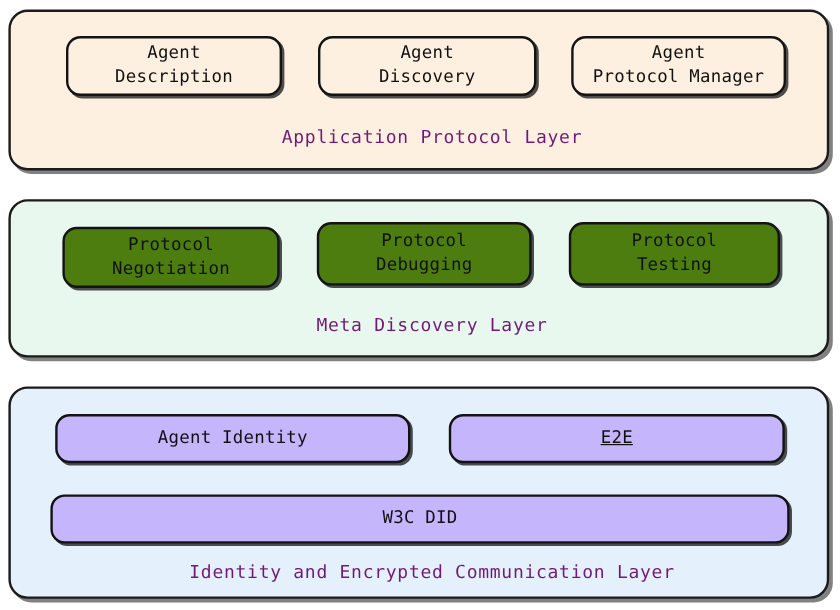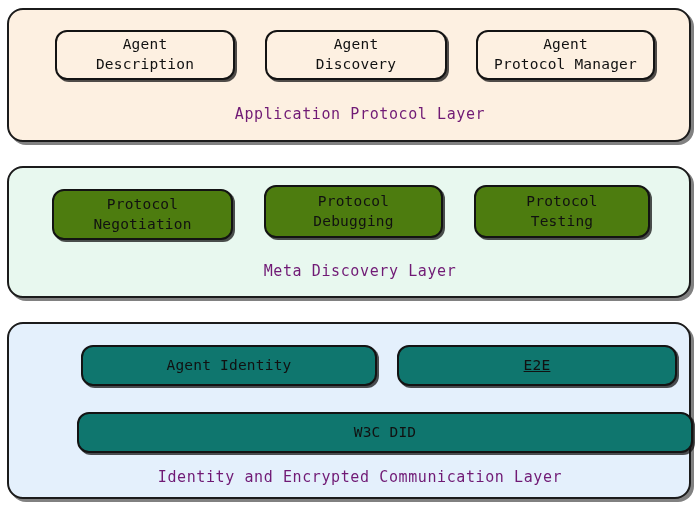--- a/index.html
+++ b/index.html
@@ -68,35 +68,35 @@
     text-align: center;
     color: #111111;
     font-size: 14.5px;
     line-height: 1.35;
     letter-spacing: 0.2px;
     white-space: pre-line;
   }
 
   .node-app   { background: #fdf0e1; }
   .node-meta  { background: #4d7c0f; }
-  .node-ident { background: #0f766e; margin-left: 35px; }
+  .node-ident { background: #c4b5fd; }
 
   
   .n-app-desc { left: 55px;  top: 30px;  width: 180px; height: 50px; }
   .n-app-disc { left: 265px; top: 30px;  width: 182px; height: 50px; }
   .n-app-mgr  { left: 476px; top: 30px;  width: 179px; height: 50px; }
 
   
   .n-meta-neg { left: 52px;  top: 189px; width: 181px; height: 51px; }
   .n-meta-dbg { left: 264px; top: 185px; width: 179px; height: 53px; }
   .n-meta-tst { left: 474px; top: 185px; width: 176px; height: 53px; }
 
   
   .n-id-agent { left: 46px;  top: 345px; width: 296px; height: 41px; }
-  .n-id-e2e   { left: 362px; top: 345px; width: 280px; height: 41px; text-decoration: underline; }
+  .n-id-e2e   { left: 374px; top: 345px; width: 280px; height: 41px; text-decoration: underline; }
   .n-id-did   { left: 42px;  top: 412px; width: 616px; height: 41px; }
 
   
   .layer-caption {
     position: absolute;
     width: 684px;
     left: 18px;
     text-align: center;
     color: #701a75;
     font-size: 15px;

